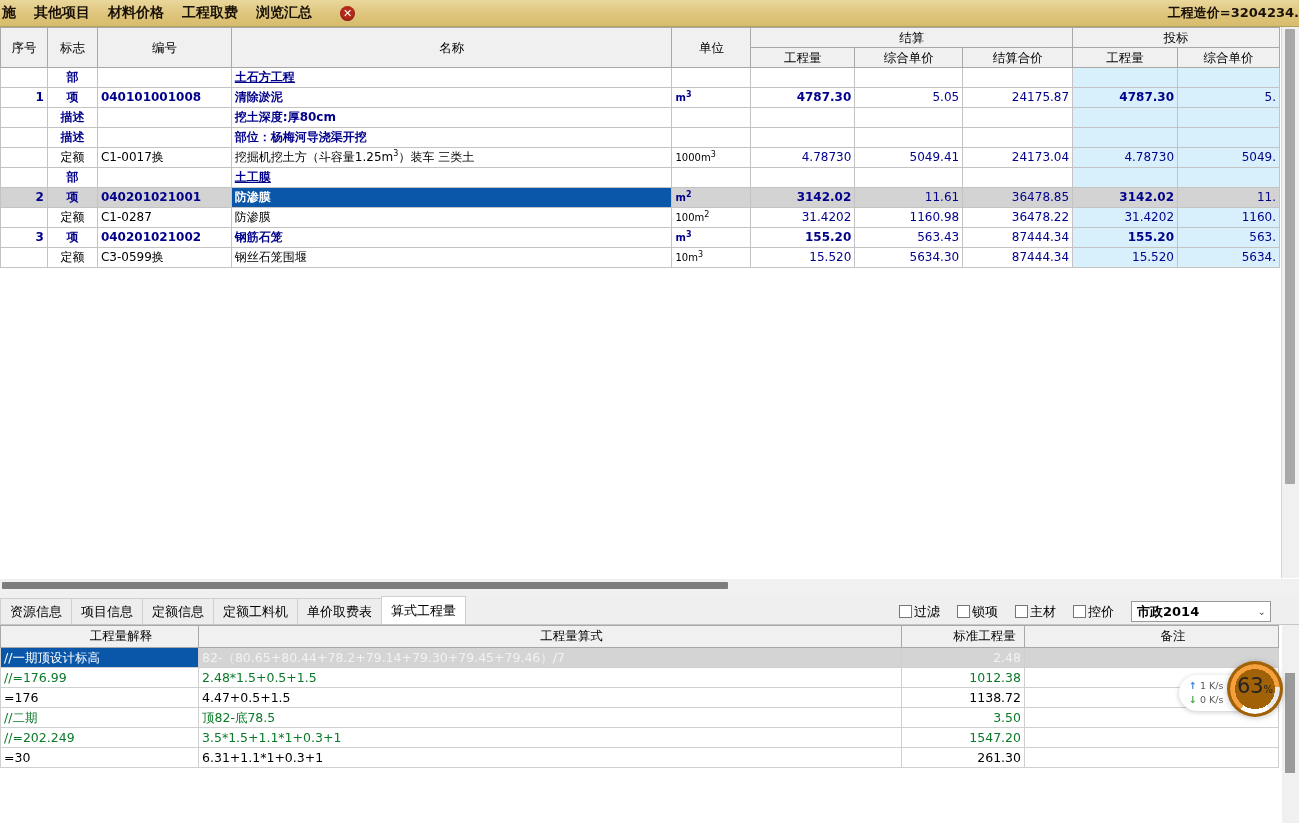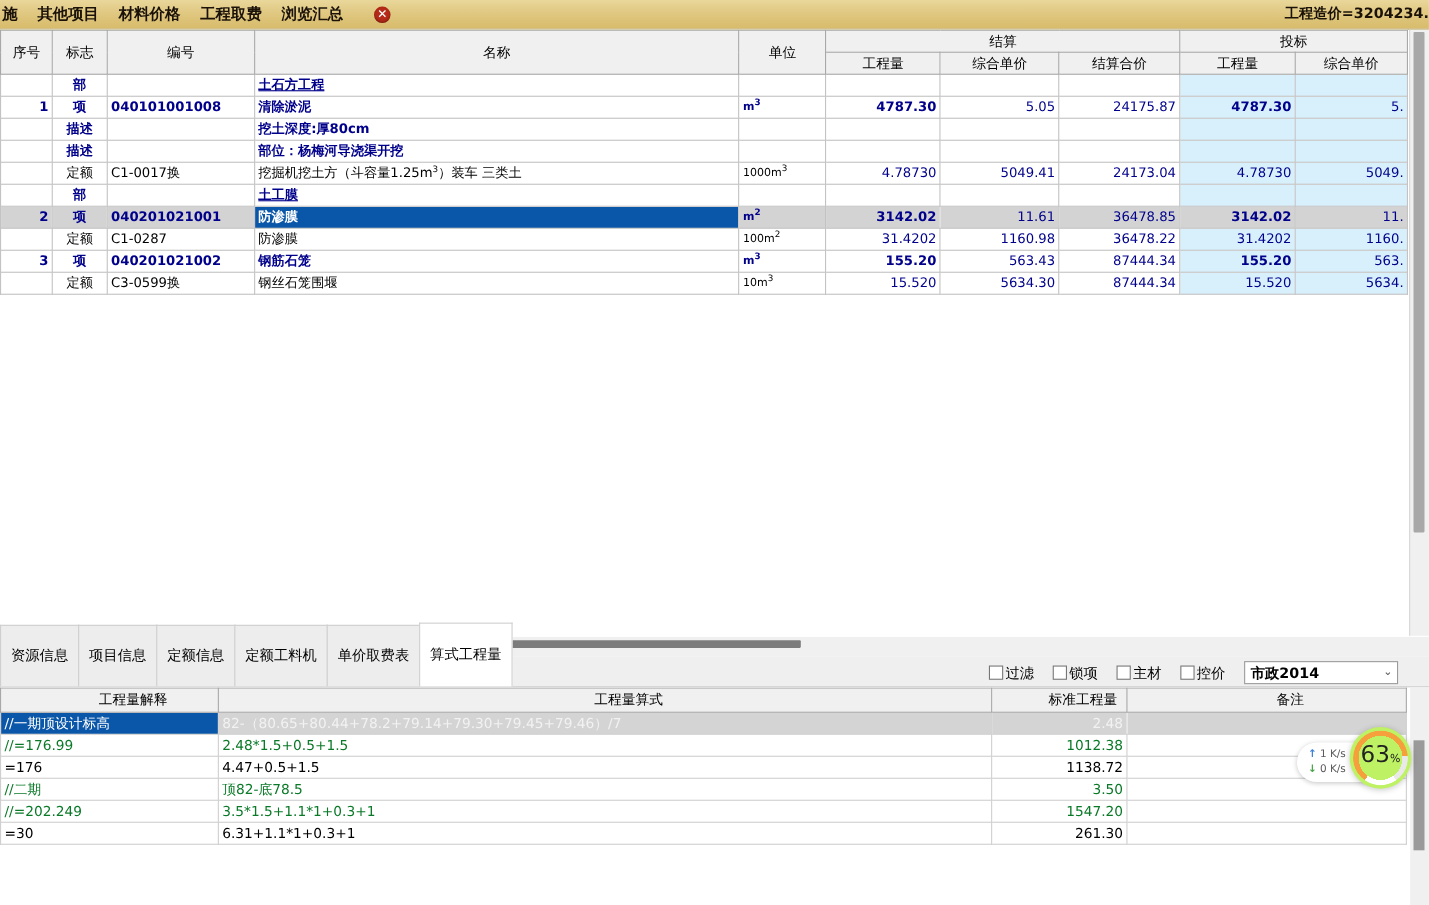--- a/index.html
+++ b/index.html
@@ -80,21 +80,21 @@
     background:#7c7c7c;border-radius:1px;
   }
 
   
   .tabstrip{
     position:absolute;left:0;top:597px;width:1299px;height:27px;
     background:#efefef;border-bottom:1px solid #c6c6c6;
   }
   .tabs{position:absolute;left:0;top:1px;display:flex;align-items:flex-end;height:26px;}
   .tab{
-    height:23px;line-height:23px;padding:16px 9px;font-size:13px;
+    height:23px;line-height:23px;padding:1px 9px;font-size:13px;
     border:1px solid #cfcfcf;border-bottom:none;background:#ededed;
     margin-right:-1px;white-space:nowrap;color:#000;
     font-family:"DejaVu Sans","Liberation Sans",sans-serif;
   }
   .tab.active{background:#ffffff;height:25px;line-height:25px;font-weight:normal;}
   .opts{position:absolute;right:28px;top:4px;display:flex;align-items:center;gap:17px;text-align:center;}
   .chk{display:flex;align-items:center;font-size:13px;white-space:nowrap;
        font-family:"DejaVu Sans","Liberation Sans",sans-serif;}
   .chk i{
     width:11px;height:11px;border:1px solid #767676;background:#fff;
@@ -145,21 +145,21 @@
     position:absolute;left:10px;font-size:9.5px;color:#5a5a5a;white-space:nowrap;
     font-family:"DejaVu Sans","Liberation Sans",sans-serif;
   }
   .netpill .l1{top:5px;}
   .netpill .l2{top:19px;}
   .netpill .ar{font-weight:bold;}
   .up{color:#3b82d6;}
   .down{color:#4aa64a;}
   .netcircle{
     position:absolute;left:48px;top:0;width:56px;height:56px;border-radius:50%;
-    background:#bef264;box-shadow:0 1px 6px rgba(0,0,0,.22);
+    background:#a16207;box-shadow:0 1px 6px rgba(0,0,0,.22);
   }
   .netcircle .ring{
     position:absolute;left:3px;top:3px;width:50px;height:50px;border-radius:50%;
     background:conic-gradient(from 215deg,#f5a03c 0deg 230deg,#e9e9e9 230deg 290deg,#ffffff 290deg 360deg);
     -webkit-mask:radial-gradient(circle,transparent 20px,#000 20px);
     mask:radial-gradient(circle,transparent 20px,#000 20px);
   }
   .netcircle .val{
     position:absolute;left:0;top:13px;width:56px;text-align:center;
     font-size:21px;color:#222;font-family:"DejaVu Sans","Liberation Sans",sans-serif;

